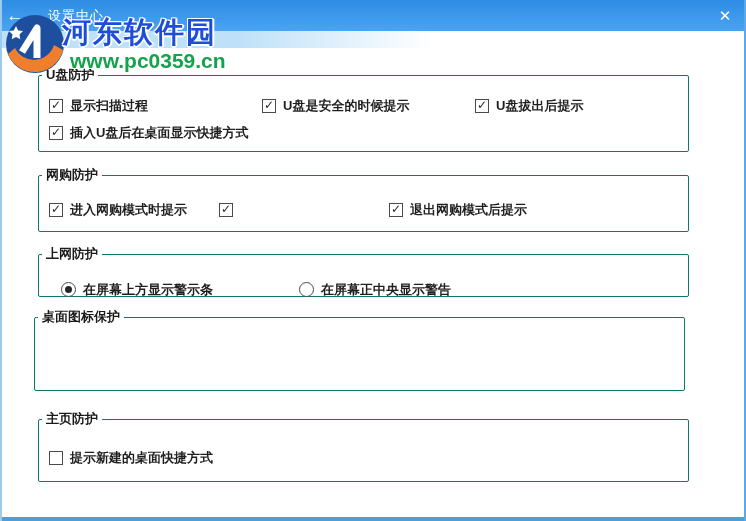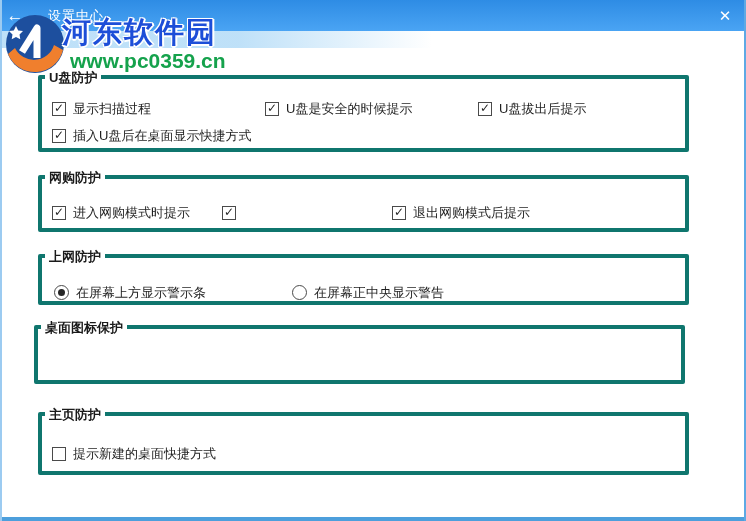--- a/index.html
+++ b/index.html
@@ -50,42 +50,42 @@
     font-size:21px;font-weight:700;margin-top:3px;margin-left:8px;
     color:#15A24C;
     text-shadow:-1px -1px 0 #fff,1px -1px 0 #fff,-1px 1px 0 #fff,1px 1px 0 #fff;
     font-family:Liberation Sans, sans-serif;
   }
   
   .content{position:absolute;top:31px;left:0;right:0;bottom:0;}
   .groupbox{
     position:relative;
     margin-left:36px;width:651px;
-    border:4px solid #0f766e;border-radius:2px;
+    border:1px solid #0f766e;border-radius:2px;
     box-sizing:border-box;
     background:#fff;
   }
   .sec-0{margin-top:44px;height:77px;padding:16px 10px 0 10px;}
   .sec-1{margin-top:23px;height:57px;padding:20px 10px 0 10px;}
-  .sec-2{margin-top:22px;height:51px;padding:21px 10px 0 12px;}
-  .sec-3{margin-top:20px;height:59px;padding:26px 10px 0 10px;margin-left:32px;}
+  .sec-2{margin-top:22px;height:43px;padding:21px 10px 0 22px;}
+  .sec-3{margin-top:20px;height:74px;padding:26px 10px 0 10px;margin-left:32px;}
   .sec-4{margin-top:28px;height:63px;padding:24px 10px 4px 10px;}
   .group-title{
     position:absolute;top:-9px;left:3px;
     background:#fff;padding:0 4px;
     font-size:13px;font-weight:700;color:#1A1A1A;
     line-height:16px;white-space:nowrap;
   }
   .row{display:flex;align-items:center;height:27px;}
   .opt{display:flex;align-items:center;cursor:pointer;flex:none;}
   .opt:last-child{width:auto !important;}
   .sec-0 .opt{width:213px;}
   .sec-1 .opt{width:170px;}
   .sec-2 .opt{width:238px;}
-  .opt-label{font-size:13px;color:#1F1F1F;margin-left:7px;white-space:nowrap;}
+  .opt-label{font-size:13px;color:#1F1F1F;margin-left:7px;white-space:nowrap;font-weight:bold;}
   .cb{
     width:14px;height:14px;box-sizing:border-box;
     border:1px solid #4A4A4A;background:#fff;flex:none;
     display:flex;align-items:center;justify-content:center;
   }
   .cb .check{display:none;font-size:12px;line-height:1;color:#262626;margin-top:-2px;}
   .cb.checked .check{display:block;}
   .radio{
     width:15px;height:15px;box-sizing:border-box;border-radius:50%;
     border:1px solid #4A4A4A;background:#fff;flex:none;

